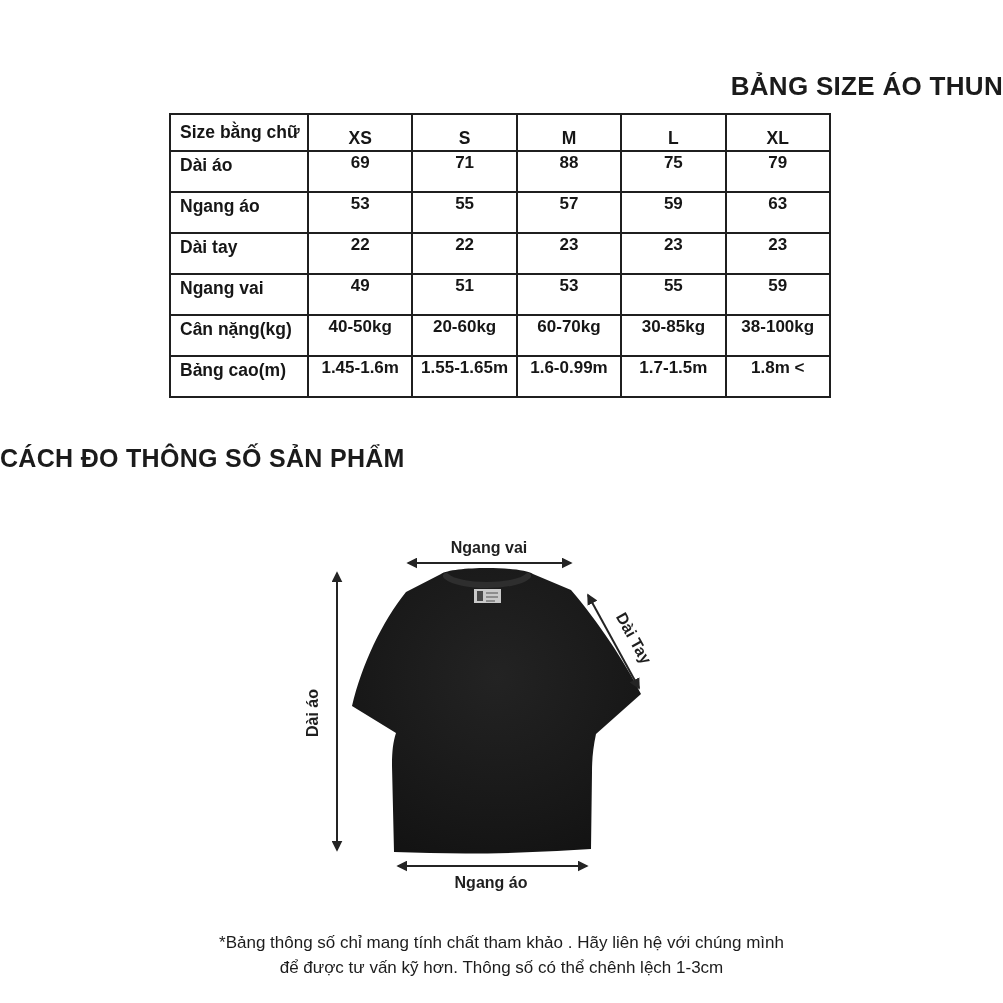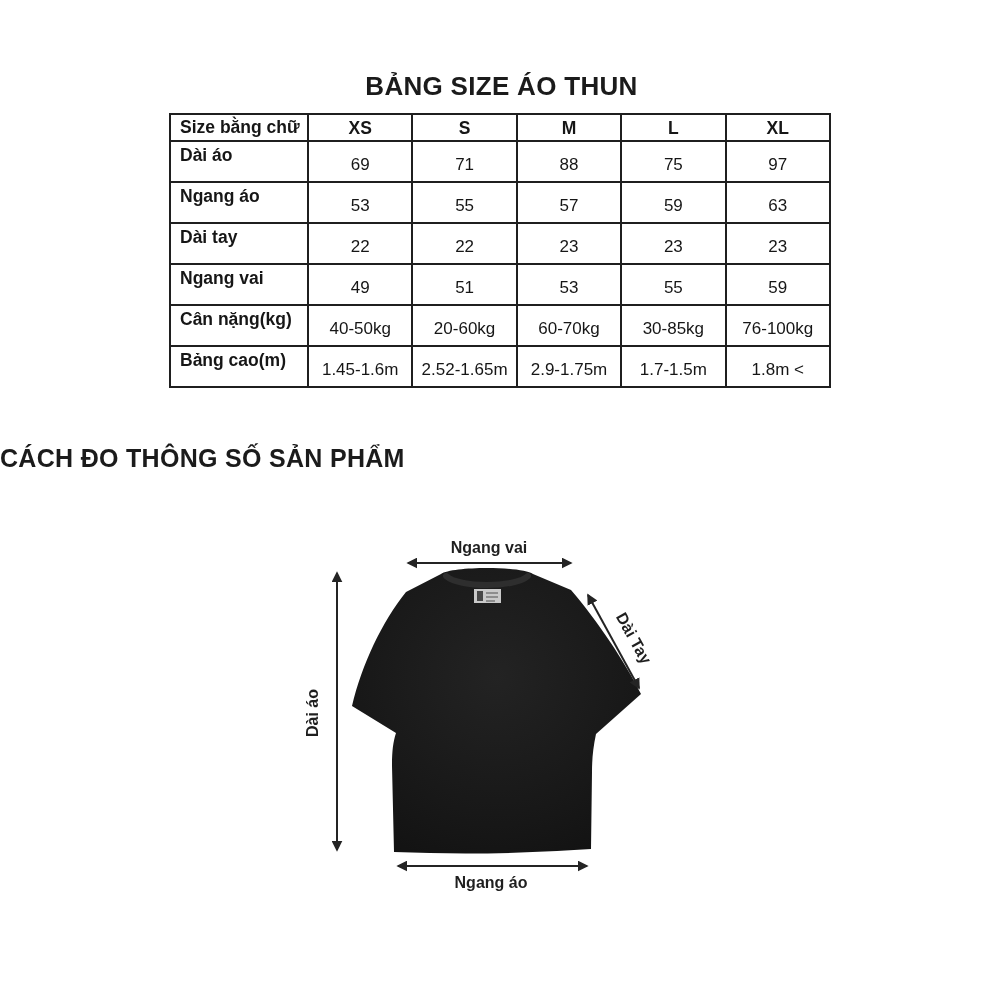--- a/index.html
+++ b/index.html
@@ -9,21 +9,21 @@
     height:1003px;
     background:#ffffff;
     font-family:"Liberation Sans","DejaVu Sans",sans-serif;
     color:#1a1a1a;
     overflow:hidden;
   }
   .main-title{
     position:absolute;
     top:71px;left:0;width:100%;
     margin:0;
-    text-align:center;
+    text-align:right;
     font-size:26px;
     font-weight:bold;
     letter-spacing:0.3px;
     color:#1b1b1b;
   }
   .section-title{
     position:absolute;
     top:444px;left:0;width:100%;
     margin:0;
     text-align:left;
@@ -51,34 +51,34 @@
   .size-table th.corner{
     text-align:left;
     padding-left:9px;
     font-weight:bold;
     vertical-align:middle;
   }
   .size-table thead th.size-col{
     text-align:center;
     font-weight:bold;
     vertical-align:middle;
-    padding-top:3px;
+    padding-top:13px;
   }
   .size-table td.row-label{
     text-align:left;
     padding-left:9px;
     font-weight:bold;
     vertical-align:top;
     padding-top:3px;
   }
   .size-table td.val{
     text-align:center;
     vertical-align:top;
-    padding-top:13px;
-    font-weight:normal;
+    padding-top:1px;
+    font-weight:bold;
     font-size:17px;
   }
   .diagram{
     position:absolute;
     left:280px;top:510px;
     width:440px;height:400px;
   }
   .footnote{
     position:absolute;
     top:930px;left:0;width:100%;
@@ -114,21 +114,21 @@
         <th class="size-col">XL</th>
       </tr>
     </thead>
     <tbody>
       <tr>
         <td class="row-label">Dài áo</td>
         <td class="val">69</td>
         <td class="val">71</td>
         <td class="val">88</td>
         <td class="val">75</td>
-        <td class="val">97</td>
+        <td class="val">79</td>
       </tr>
       <tr>
         <td class="row-label">Ngang áo</td>
         <td class="val">53</td>
         <td class="val">55</td>
         <td class="val">57</td>
         <td class="val">59</td>
         <td class="val">63</td>
       </tr>
       <tr>
@@ -146,27 +146,27 @@
         <td class="val">53</td>
         <td class="val">55</td>
         <td class="val">59</td>
       </tr>
       <tr>
         <td class="row-label">Cân nặng(kg)</td>
         <td class="val">40-50kg</td>
         <td class="val">20-60kg</td>
         <td class="val">60-70kg</td>
         <td class="val">30-85kg</td>
-        <td class="val">76-100kg</td>
+        <td class="val">38-100kg</td>
       </tr>
       <tr>
         <td class="row-label">Bảng cao(m)</td>
         <td class="val">1.45-1.6m</td>
-        <td class="val">2.52-1.65m</td>
-        <td class="val">2.9-1.75m</td>
+        <td class="val">1.55-1.65m</td>
+        <td class="val">1.6-0.99m</td>
         <td class="val">1.7-1.5m</td>
         <td class="val">1.8m &lt;</td>
       </tr>
     </tbody>
   </table>
 
   <h2 class="section-title">CÁCH ĐO THÔNG SỐ SẢN PHẨM</h2>
 
   <svg class="diagram" viewBox="280 510 440 400" xmlns="http://www.w3.org/2000/svg">
     <defs>
@@ -215,14 +215,18 @@
     </g>
 
     <g font-size="16" font-weight="bold" fill="#1f1f1f" font-family="&quot;Liberation Sans&quot;,&quot;DejaVu Sans&quot;,sans-serif">
       <text x="489" y="553" text-anchor="middle">Ngang vai</text>
       <text x="318" y="713" text-anchor="middle" transform="rotate(-90 318 713)">Dài áo</text>
       <text x="629" y="641" text-anchor="middle" transform="rotate(61 629 641)">Dài Tay</text>
       <text x="491" y="888" text-anchor="middle">Ngang áo</text>
     </g>
   </svg>
 
+  <div class="footnote">
+    <div>*Bảng thông số chỉ mang tính chất tham khảo . Hãy liên hệ với chúng mình</div>
+    <div>để được tư vấn kỹ hơn. Thông số có thể chênh lệch 1-3cm</div>
+  </div>
 
 </div>
 
 </body></html>

